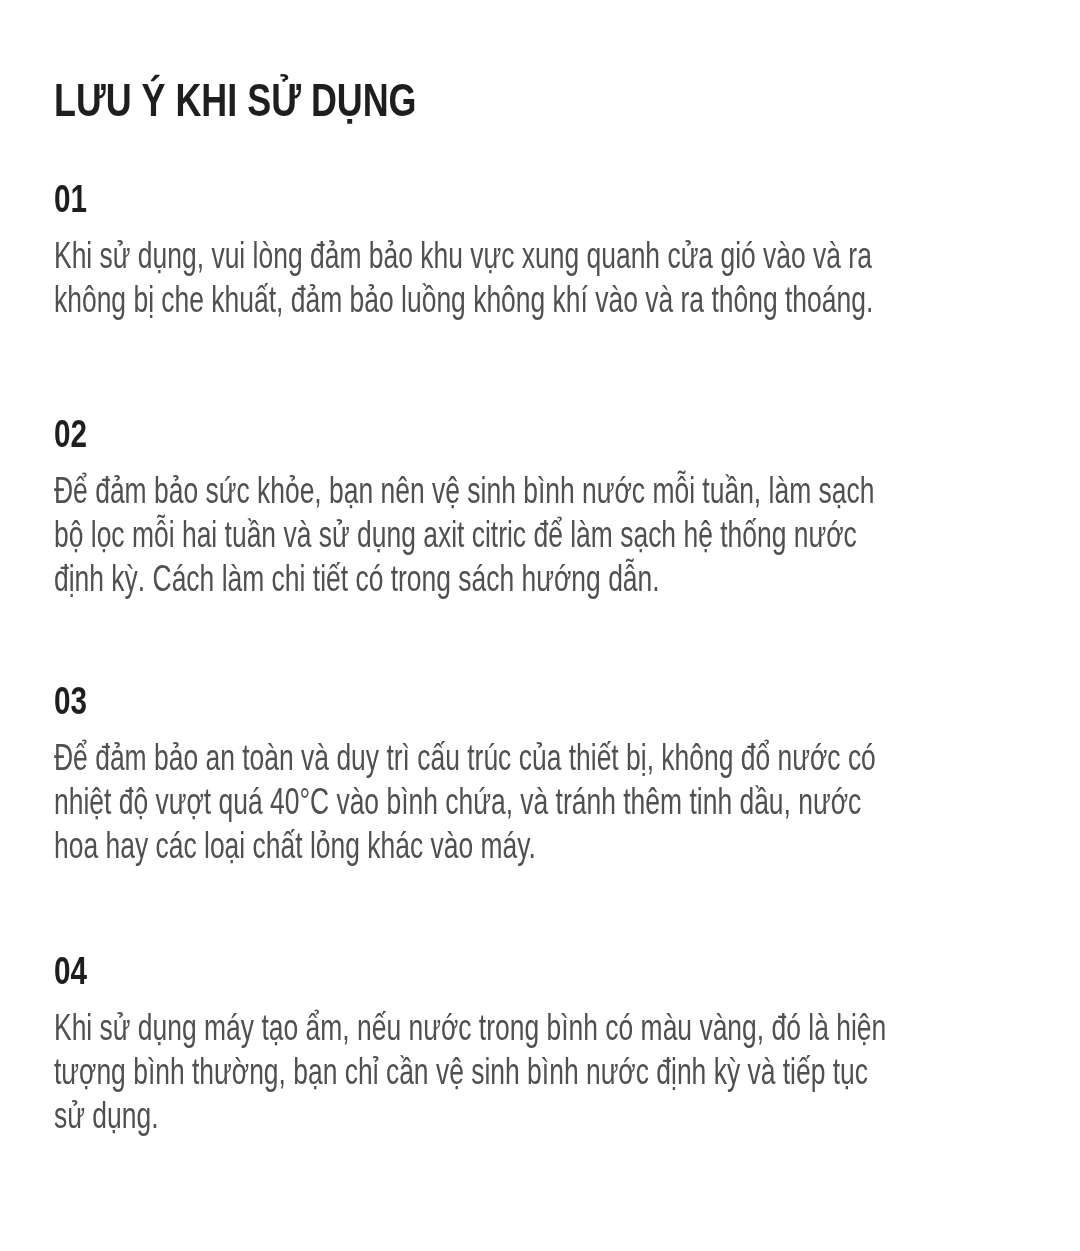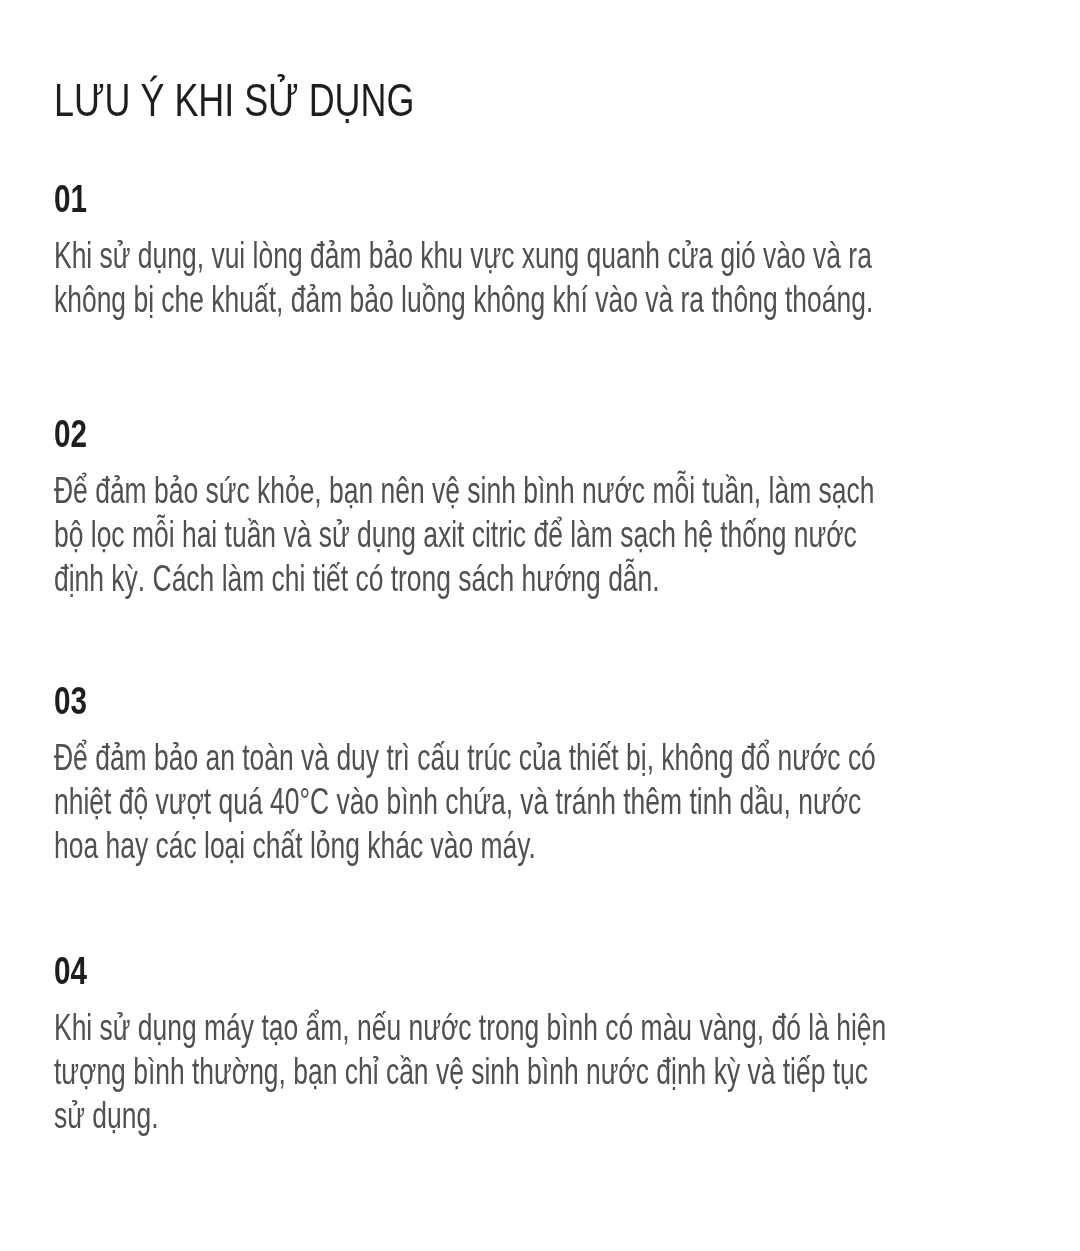--- a/index.html
+++ b/index.html
@@ -23,21 +23,21 @@
     .cond {
       display: inline-block;
       transform-origin: left top;
       white-space: nowrap;
     }
     .title {
       position: absolute;
       left: 54px;
       top: 72px;
       color: #1e1e1e;
-      font-weight: normal;
+      font-weight: bold;
       font-size: 46px;
       line-height: 56px;
       letter-spacing: 0px;
     }
     .title .cond { transform: scaleX(0.78); }
     .section { position: absolute; left: 54px; }
     .num {
       color: #1e1e1e;
       font-weight: bold;
       font-size: 38px;

